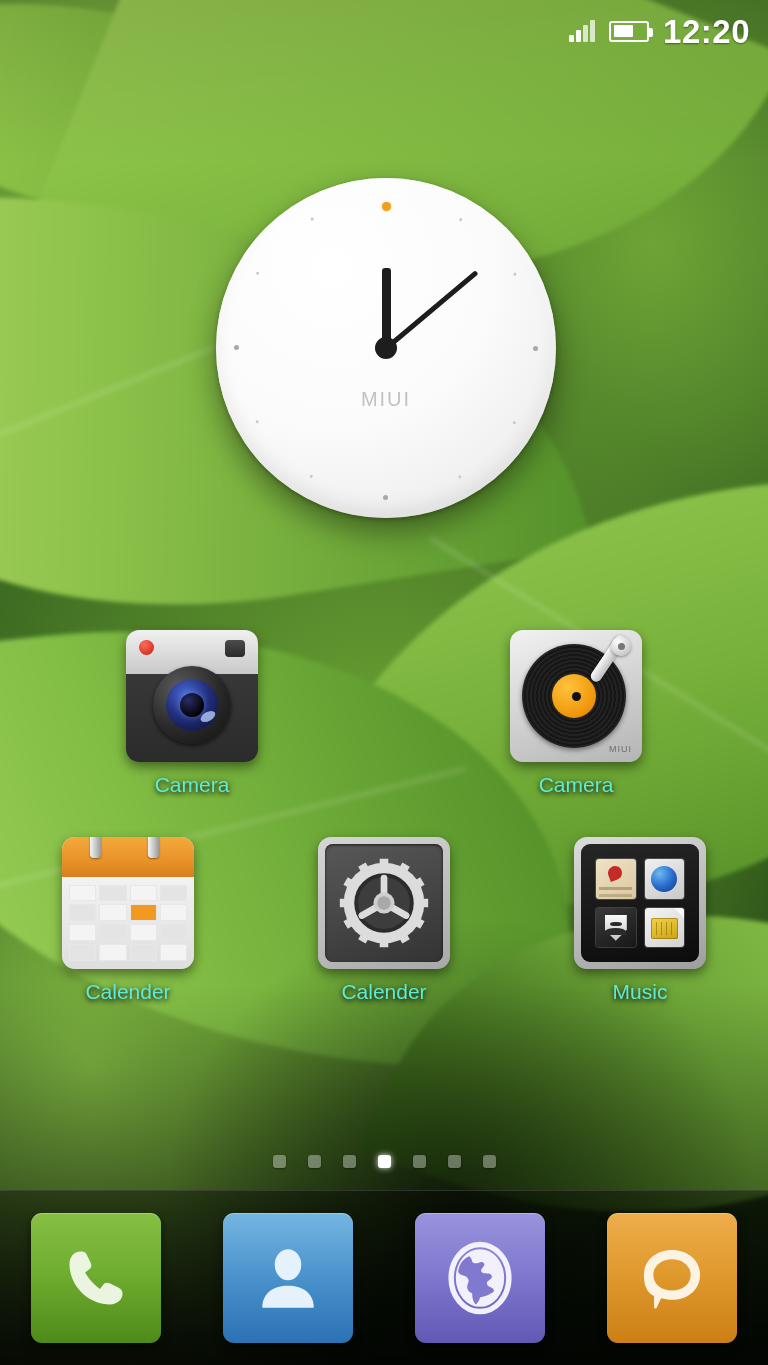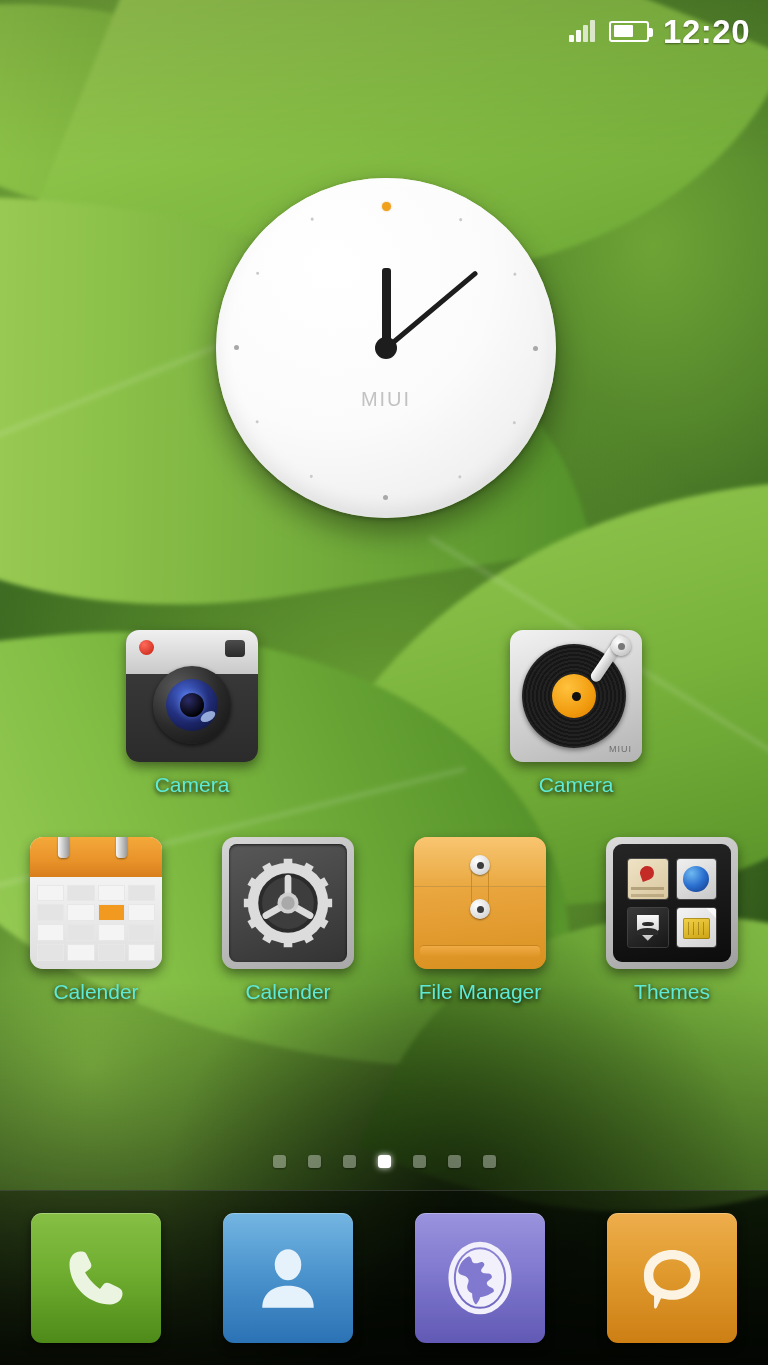--- a/index.html
+++ b/index.html
@@ -463,50 +463,38 @@
               </g>
               <circle cx="50" cy="50" r="11" fill="#cfcfcf"></circle>
               <circle cx="50" cy="50" r="7" fill="#a9a9a9"></circle>
             </g>
           </svg>
         </div>
       </div>
       <div class="app-label">Calender</div>
     </div>
 
-    <div class="app-cell">
-      <div class="app-icon filemgr">
-        <div class="sq">
-          <div class="flap"></div>
-          <div class="string"></div>
-          <div class="btn b1"></div>
-          <div class="btn b2"></div>
-          <div class="lip"></div>
-        </div>
-      </div>
-      <div class="app-label">File Manager</div>
-    </div>
 
     <div class="app-cell">
       <div class="app-icon tools">
         <div class="sq">
           <div class="inner">
             <div class="mini notes"></div>
             <div class="mini browser"></div>
             <div class="mini security">
                 <div class="person"></div>
               </div>
             <div class="mini sim">
               <div class="card"></div>
                 <div class="corner"></div>
             </div>
           </div>
         </div>
       </div>
-      <div class="app-label">Themes</div>
+      <div class="app-label">Music</div>
     </div>
 
   </div>
 </div>
 
 <div id="page-indicator">
     <div class="pip"></div>
     <div class="pip"></div>
     <div class="pip"></div>
     <div class="pip active"></div>

